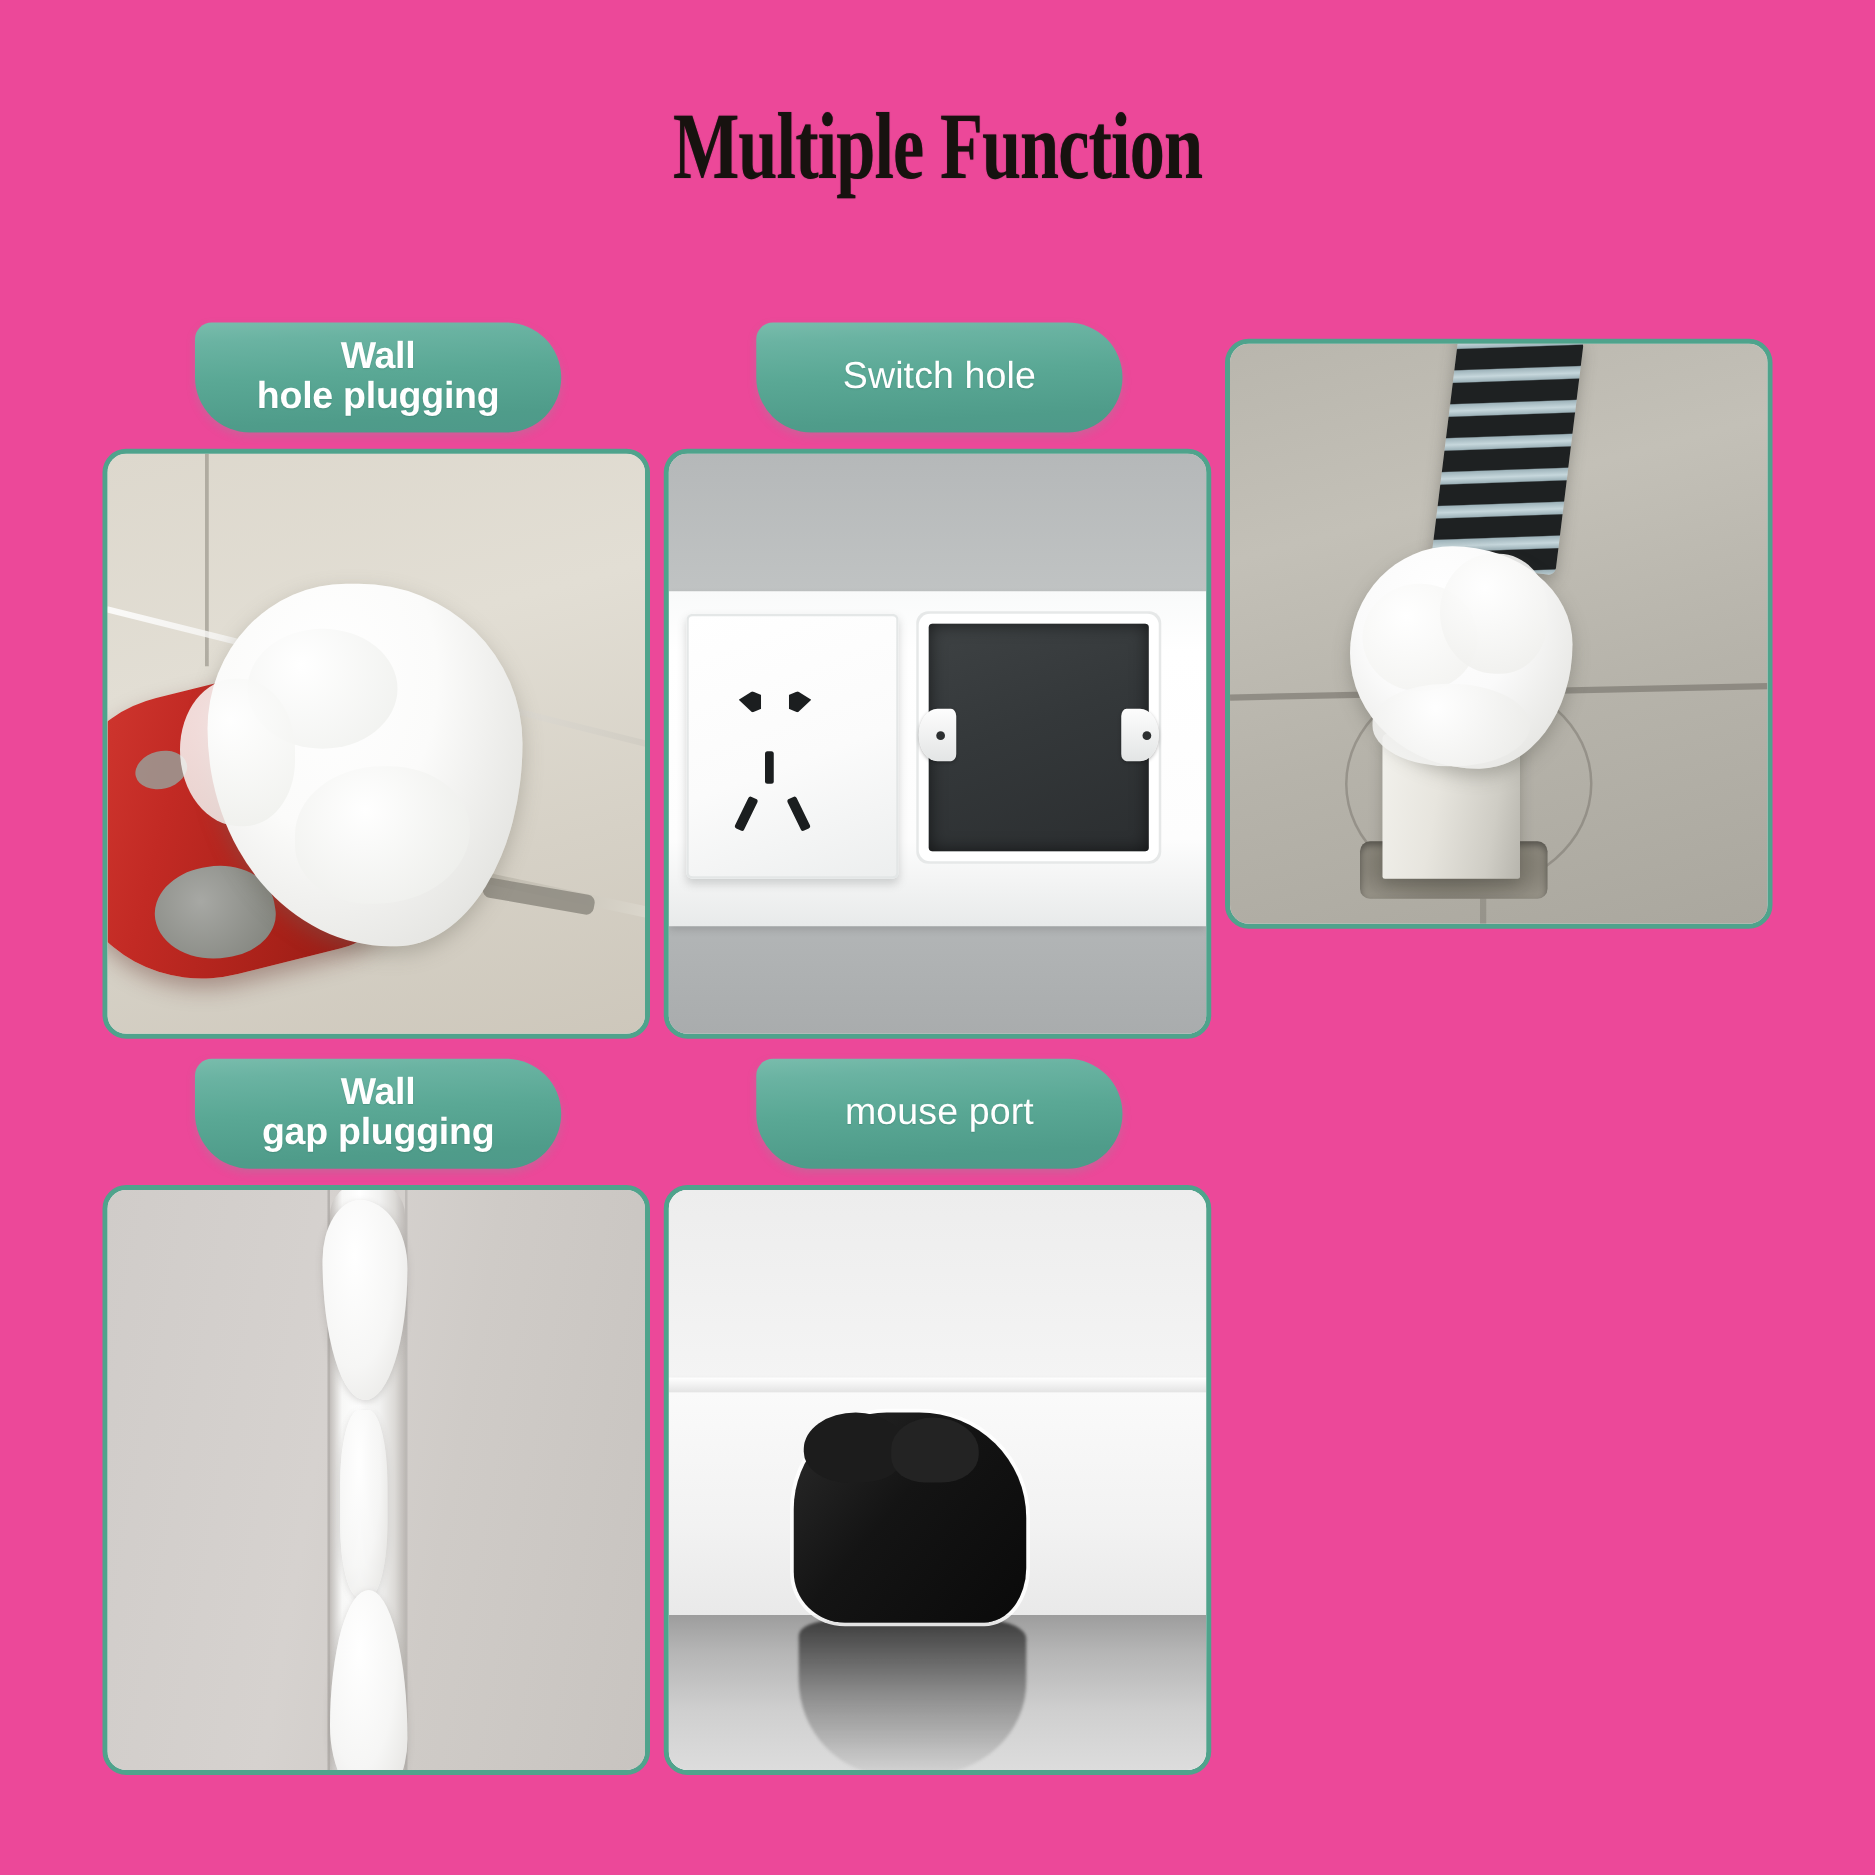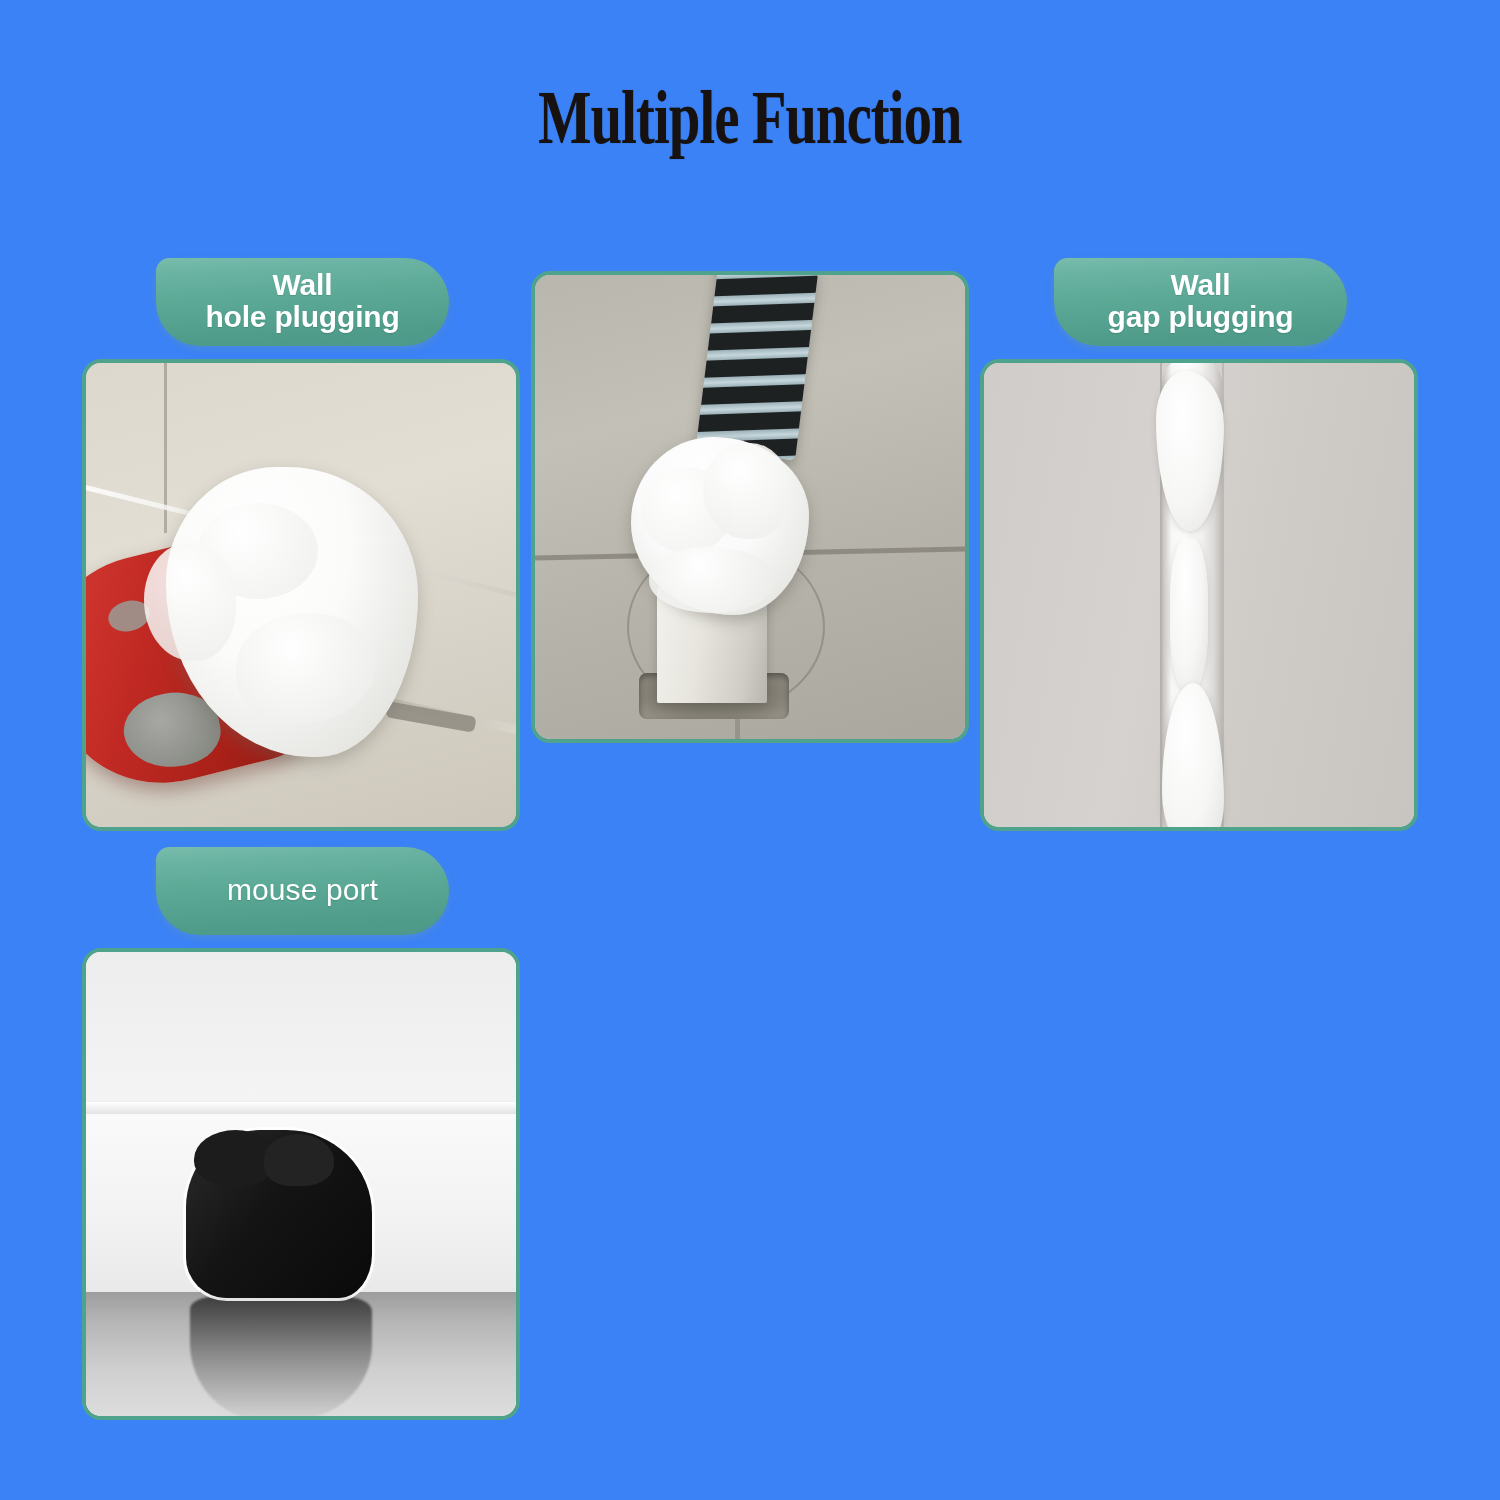--- a/index.html
+++ b/index.html
@@ -2,21 +2,21 @@
 <html><head>
 <meta charset="utf-8">
 <style>
   html,body{margin:0;padding:0;}
   body{
     width:1500px;height:1500px;
     background:#ffffff;
     font-family:"Liberation Sans", sans-serif;
     overflow:hidden;
   }
-  .page{position:relative;width:1500px;height:1500px;background:#3b82f6;}
+  .page{position:relative;width:1500px;height:1500px;background:#ec4899;}
 
   
   .title{
     position:absolute;top:74px;left:0;width:1500px;
     text-align:center;
     font-family:"Liberation Serif", serif;
     font-weight:bold;
     font-size:76px;
     letter-spacing:-1px;
     color:#17120f;
@@ -324,20 +324,44 @@
           <div class="pipe-grey1"></div>
           <div class="pipe-grey2"></div>
           <div class="foam"></div>
           <div class="foam-b1"></div>
           <div class="foam-b2"></div>
           <div class="foam-b3"></div>
         </div>
       </div>
     </div>
 
+    <div class="cell">
+      <div class="pill">
+        <span class="pill-text light">Switch hole</span>
+      </div>
+      <div class="frame">
+        <div class="photo p3">
+          <div class="wall-top"></div>
+          <div class="wall-bot"></div>
+          <div class="plate"></div>
+          <div class="socket">
+            <div class="pin pin-l"></div>
+            <div class="pin pin-r"></div>
+            <div class="pin pin-top"></div>
+            <div class="pin pin-bl"></div>
+            <div class="pin pin-br"></div>
+          </div>
+          <div class="cavity"></div>
+          <div class="ear ear-l"></div>
+          <div class="ear ear-r"></div>
+          <div class="screw screw-l"></div>
+          <div class="screw screw-r"></div>
+        </div>
+      </div>
+    </div>
 
     <div class="cell">
       <div class="frame">
         <div class="photo p4">
           <div class="seam"></div>
           <div class="seam2"></div>
           <div class="hole-ring"></div>
           <div class="hose"></div>
           <div class="hole"></div>
           <div class="pipe"></div>

